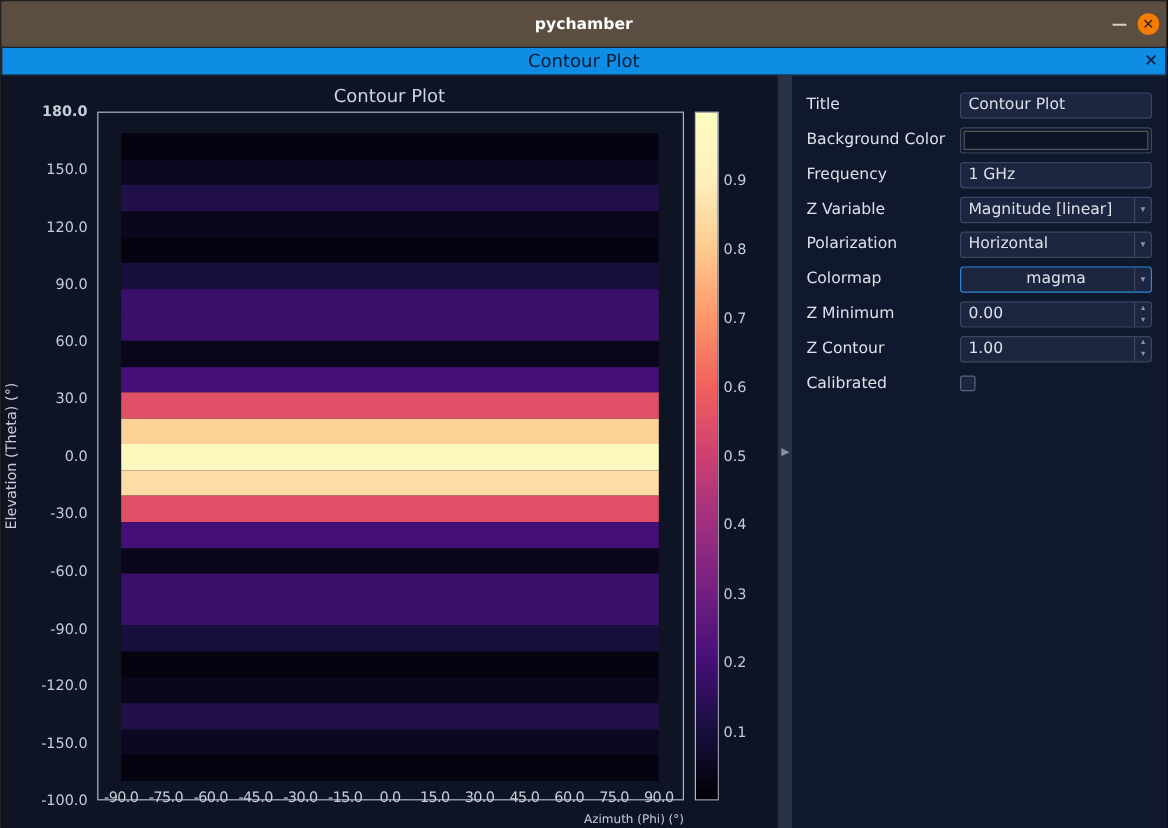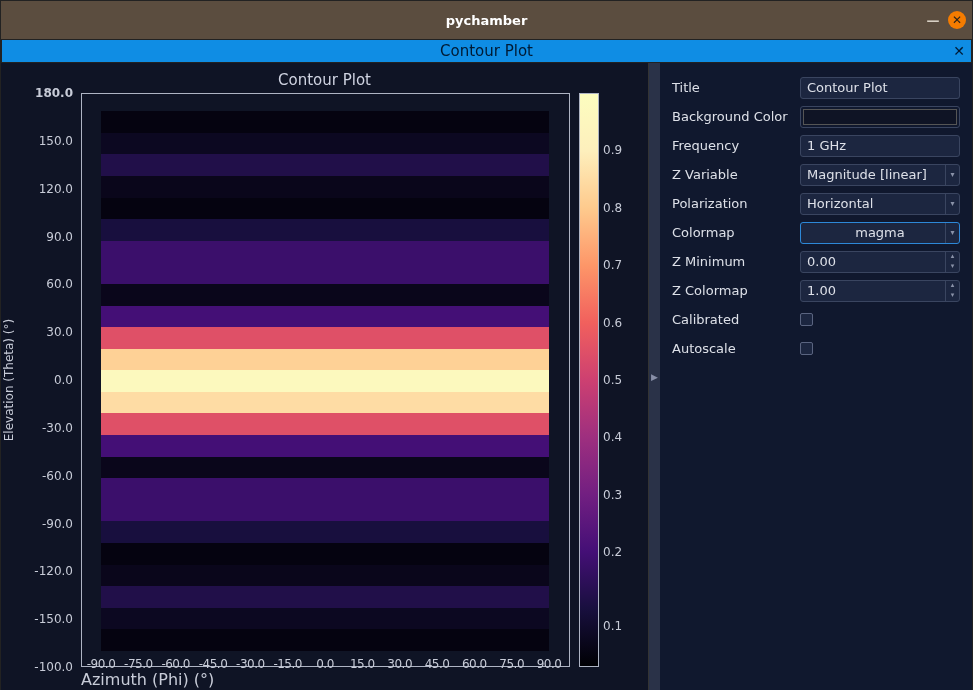--- a/index.html
+++ b/index.html
@@ -155,22 +155,22 @@
   .x-tick {
     position: absolute;
     transform: translateX(-50%);
     white-space: nowrap;
     letter-spacing: -0.5px;
   }
   .x-label {
     position: absolute;
     bottom: 2px;
     width: 100%;
-    text-align: left;
-    font-size: 16px;
+    text-align: right;
+    font-size: 10px;
     color: #c8ccd8;
   }
   .colorbar-frame {
     position: absolute;
     left: 578px;
     top: 30px;
     width: 20px;
     height: 574px;
     border: 1px solid #aeb4c4;
   }
@@ -366,21 +366,21 @@
           <div class="row" style="background: rgb(10, 6, 27);"></div>
           <div class="row" style="background: rgb(33, 15, 73);"></div>
           <div class="row" style="background: rgb(12, 8, 33);"></div>
           <div class="row" style="background: rgb(5, 3, 16);"></div>
         </div>
 
       <div class="colorbar-frame">
         <div class="colorbar" id="colorbar" style="background: linear-gradient(rgb(252, 253, 191) 0%, rgb(253, 246, 190) 5%, rgb(253, 239, 188) 10%, rgb(254, 220, 164) 15%, rgb(254, 202, 141) 20%, rgb(254, 176, 123) 25%, rgb(253, 150, 104) 30%, rgb(247, 123, 99) 35%, rgb(241, 96, 93) 40%, rgb(223, 80, 103) 45%, rgb(205, 64, 113) 50%, rgb(181, 55, 120) 55%, rgb(158, 47, 127) 60%, rgb(136, 39, 128) 65%, rgb(114, 31, 129) 70%, rgb(91, 23, 124) 75%, rgb(68, 15, 118) 80%, rgb(46, 15, 90) 85%, rgb(24, 15, 62) 90%, rgb(12, 8, 33) 95%, rgb(0, 0, 4) 100%);"></div>
       </div>
       <div class="cb-ticks" id="cb-ticks">
-          <div class="cb-tick" style="top: 90%; margin-top: 16px;">0.1</div>
+          <div class="cb-tick" style="top: 90%;">0.1</div>
           <div class="cb-tick" style="top: 80%;">0.2</div>
           <div class="cb-tick" style="top: 70%;">0.3</div>
           <div class="cb-tick" style="top: 60%;">0.4</div>
           <div class="cb-tick" style="top: 50%;">0.5</div>
           <div class="cb-tick" style="top: 40%;">0.6</div>
           <div class="cb-tick" style="top: 30%;">0.7</div>
           <div class="cb-tick" style="top: 20%;">0.8</div>
           <div class="cb-tick" style="top: 10%;">0.9</div>
         </div>
 
@@ -460,37 +460,33 @@
         <div class="form-input">
           <span>0.00</span>
           <div class="spin-arrows">
             <div class="spin-arrow">▴</div>
             <div class="spin-arrow">▾</div>
           </div>
         </div>
       </div>
 
       <div class="form-row">
-        <div class="form-label">Z Colormap</div>
+        <div class="form-label">Z Contour</div>
         <div class="form-input">
           <span>1.00</span>
           <div class="spin-arrows">
             <div class="spin-arrow">▴</div>
             <div class="spin-arrow">▾</div>
           </div>
         </div>
       </div>
 
       <div class="form-row">
         <div class="form-label">Calibrated</div>
         <div class="checkbox"></div>
       </div>
 
-      <div class="form-row">
-        <div class="form-label">Autoscale</div>
-        <div class="checkbox"></div>
-      </div>
 
 
     </div>
 
   </div>
 </div>
 
 </body></html>

